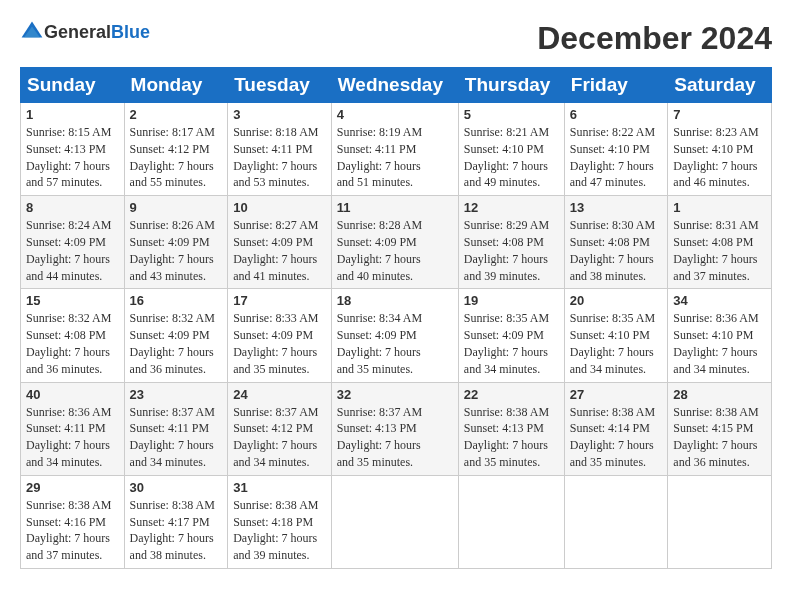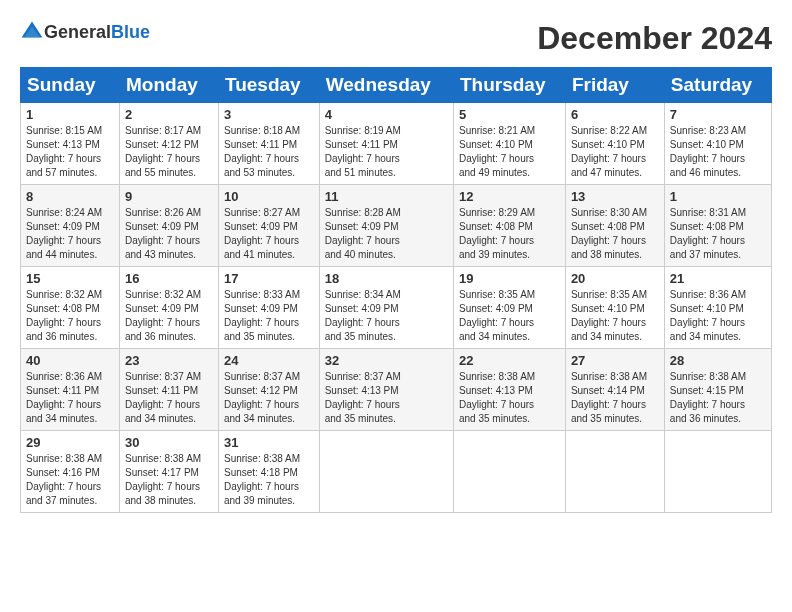--- a/index.html
+++ b/index.html
@@ -61,23 +61,24 @@
       background: #f5f5f5;
     }
     .day-number {
       font-size: 13px;
       font-weight: bold;
       color: #333;
       display: block;
       margin-bottom: 2px;
     }
     .day-content {
-      font-size: 10px;
+      font-size: 12px;
       color: #333;
       line-height: 1.4;
+      font-family: Liberation Serif, serif;
     }
     .empty-cell {
       background: #f9f9f9;
     }
   </style>
 </head>
 <body>
 
 <div class="header">
   <div class="logo">
@@ -286,21 +287,21 @@
         <td>
         <span class="day-number">20</span>
         <div class="day-content">
           Sunrise: 8:35 AM<br>
           Sunset: 4:10 PM<br>
           Daylight: 7 hours<br>
           and 34 minutes.
         </div>
       </td>
         <td>
-        <span class="day-number">21</span>
+        <span class="day-number">34</span>
         <div class="day-content">
           Sunrise: 8:36 AM<br>
           Sunset: 4:10 PM<br>
           Daylight: 7 hours<br>
           and 34 minutes.
         </div>
       </td>
       </tr>
       <tr>
         <td>

